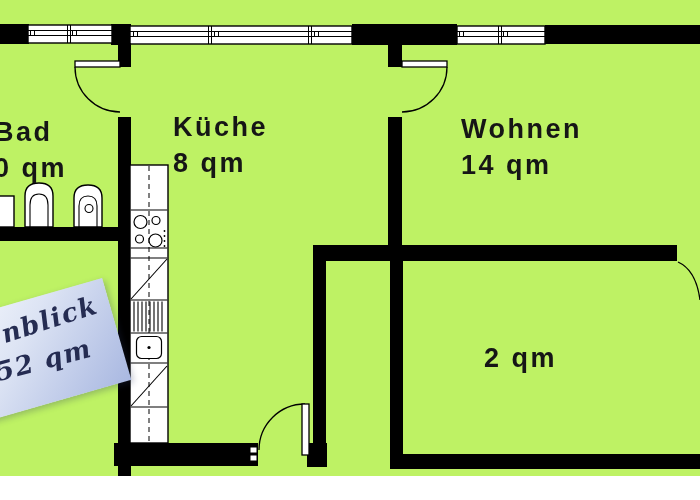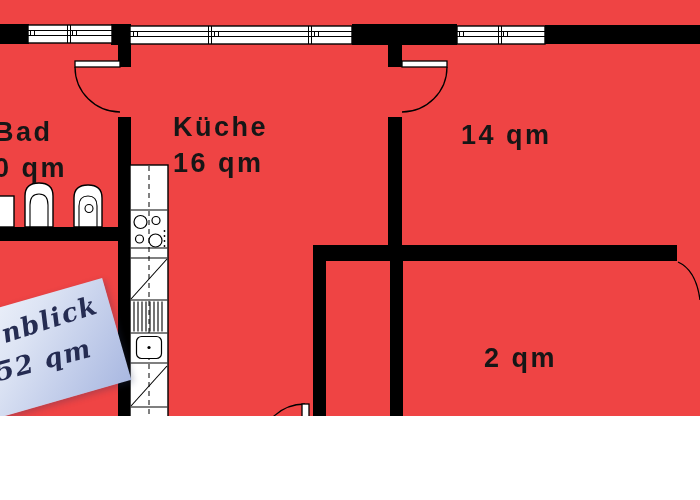--- a/index.html
+++ b/index.html
@@ -1,18 +1,18 @@
 <!DOCTYPE html>
 <html><head>
 <meta charset="utf-8">
 <style>
   html,body { margin:0; padding:0; background:#ffffff; }
   #stage {
-    position:relative; width:700px; height:416px;
-    background:#ef4444; overflow:hidden;
+    position:relative; width:700px; height:476px;
+    background:#bef264; overflow:hidden;
     font-family:"Liberation Sans", sans-serif;
     text-decoration:underline;
   }
   #plan-svg { position:absolute; left:0; top:0; }
   .room-label {
     position:absolute; color:#161616; font-weight:700;
     font-size:27px; letter-spacing:2.5px; line-height:30px;
     white-space:nowrap;
   }
   .room-label .area { display:block; margin-top:6px; }
@@ -179,24 +179,25 @@
     </g>
   </svg>
 
   <div id="bad-label" class="room-label" style="left:-6px; top:117px;">
     <span>Bad</span>
     <span class="area">0 qm</span>
   </div>
 
   <div id="kueche-label" class="room-label" style="left:173px; top:112px; width:150px;">
     <span>Küche</span>
-    <span class="area">16 qm</span>
+    <span class="area">8 qm</span>
   </div>
 
   <div id="wohnen-label" class="room-label" style="left:461px; top:114px; width:150px;">
+    <span>Wohnen</span>
     <span class="area">14 qm</span>
   </div>
 
   <div id="schlafen-label" class="room-label" style="left:458px; top:337px; width:155px;">
     <span class="area">2 qm</span>
   </div>
 
   <div id="note">
     <span id="note-line1" class="note-line">nblick</span>
     <span id="note-line2" class="note-line">52 qm</span>

